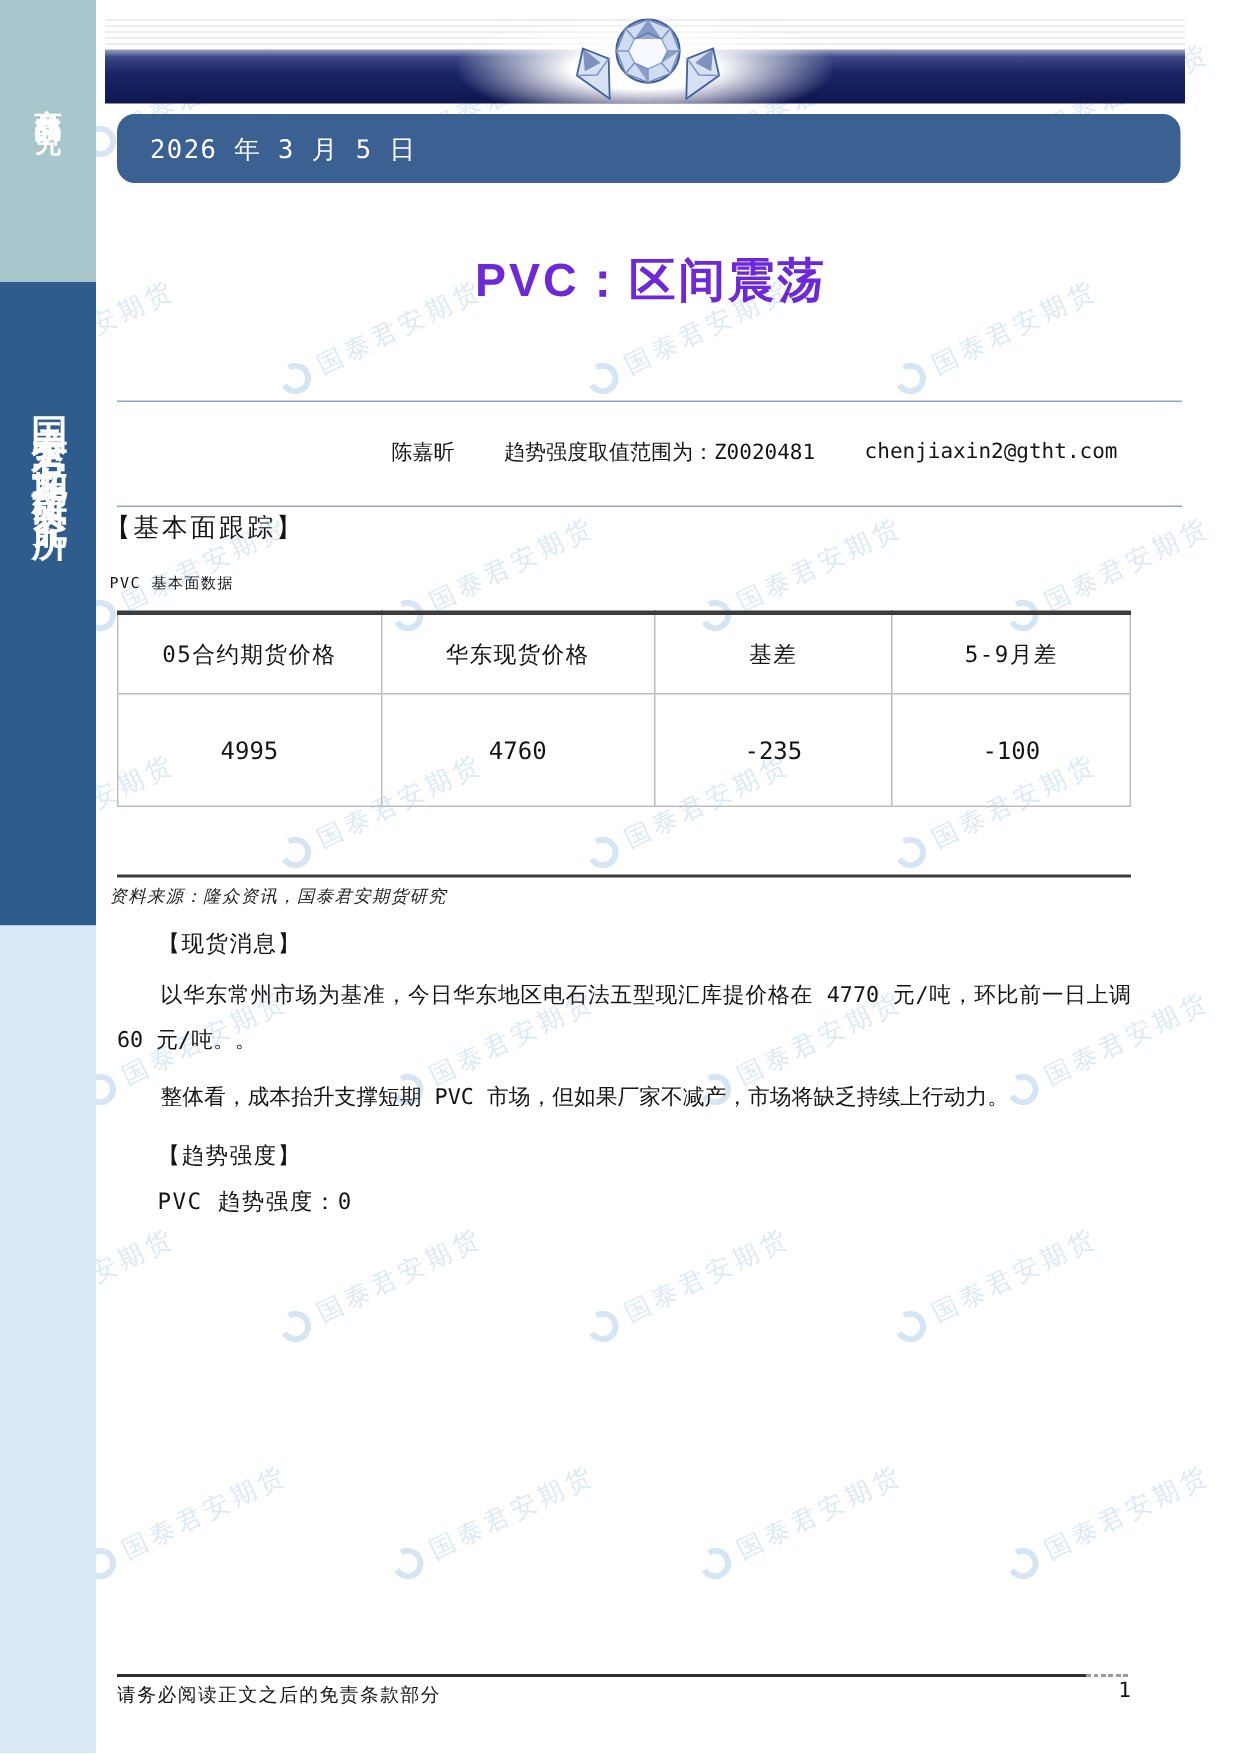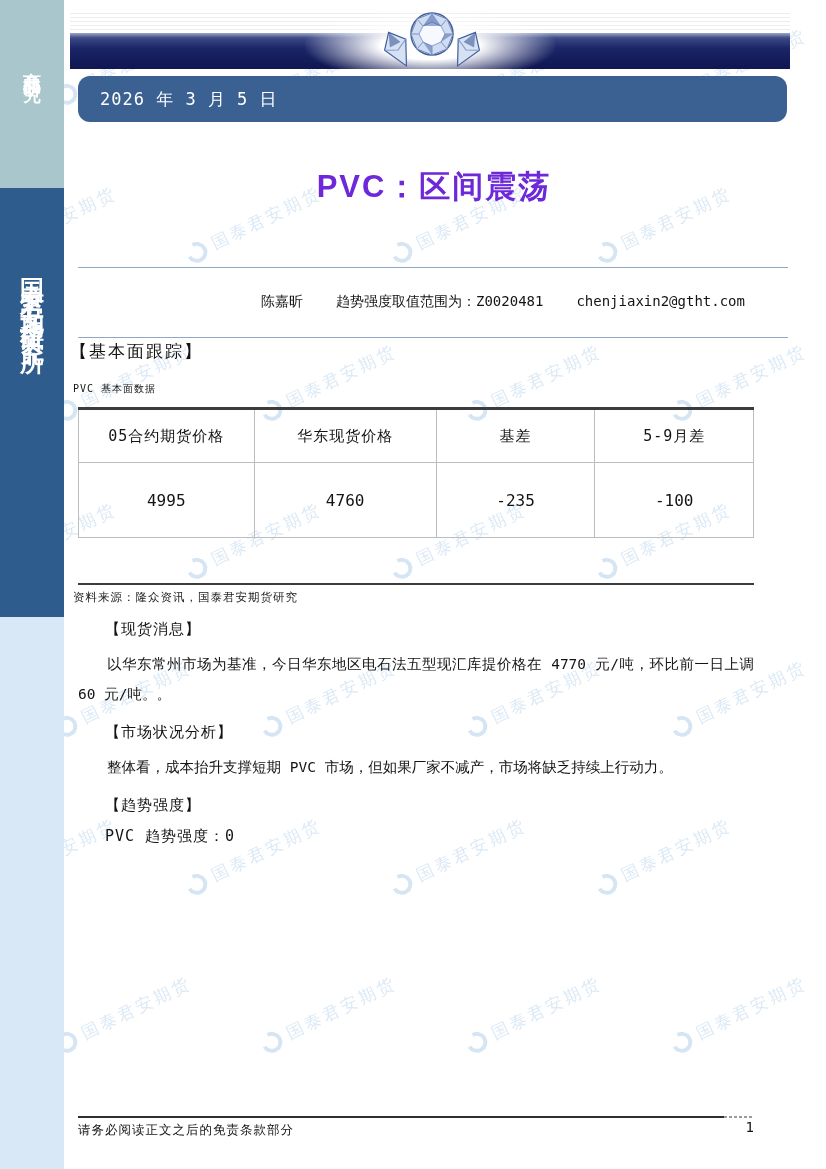--- a/index.html
+++ b/index.html
@@ -56,21 +56,21 @@
                  font-family:"DejaVu Sans Mono","Liberation Serif",serif;}
   .data-table{left:78px;top:407px;width:676px;border-collapse:collapse;
               border-top:3px solid #3c3c3c;border-left:1px solid #bdbdbd;
               border-right:1px solid #cfcfcf;border-bottom:1px solid #bdbdbd;
               font-family:"DejaVu Sans Mono","Liberation Serif",serif;}
   .data-table th{height:50px;font-weight:400;font-size:15px;letter-spacing:1px;
                  border:1px solid #bdbdbd;text-align:center;vertical-align:middle;}
   .data-table td{height:72px;font-size:16px;border:1px solid #bdbdbd;
                  text-align:center;vertical-align:middle;}
   .thickline{left:78px;top:583px;width:676px;height:2px;background:#3c3c3c;}
-  .source-note{left:73px;top:590px;font-size:11.5px;color:#222222;
+  .source-note{left:73px;top:590px;font-size:11.5px;font-style:italic;color:#222222;
                letter-spacing:1px;}
 
   
   .body-flow{left:78px;top:612px;width:676px;}
   .sec{font-size:15px;letter-spacing:1px;margin:14px 0 10px 27px;}
   .sec.first{margin-top:8px;}
   .para{margin:10px 0 0 0;text-indent:2em;text-align:justify;font-size:14.5px;
         line-height:30px;font-family:"DejaVu Sans Mono","Liberation Serif",serif;}
   .para.summary{margin-top:8px;}
   .trend-val{margin:12px 0 0 27px;font-size:15px;letter-spacing:1px;
@@ -273,21 +273,20 @@
       </tr>
     </tbody>
   </table>
 
   <div class="z thickline"></div>
   <div class="z source-note">资料来源：隆众资讯，国泰君安期货研究</div>
 
   <div class="z body-flow">
     <div class="sec first">【现货消息】</div>
     <p class="para">以华东常州市场为基准，今日华东地区电石法五型现汇库提价格在 4770 元/吨，环比前一日上调 60 元/吨。。</p>
-    <div class="sec">【市场状况分析】</div>
     <p class="para summary">整体看，成本抬升支撑短期 PVC 市场，但如果厂家不减产，市场将缺乏持续上行动力。</p>
     <div class="sec">【趋势强度】</div>
     <p class="trend-val">PVC 趋势强度：0</p>
   </div>
 
   <div class="z footer-line"></div>
   <div class="z footer-tail"></div>
   <div class="z footer-text">请务必阅读正文之后的免责条款部分</div>
   <div class="z page-num">1</div>
 

